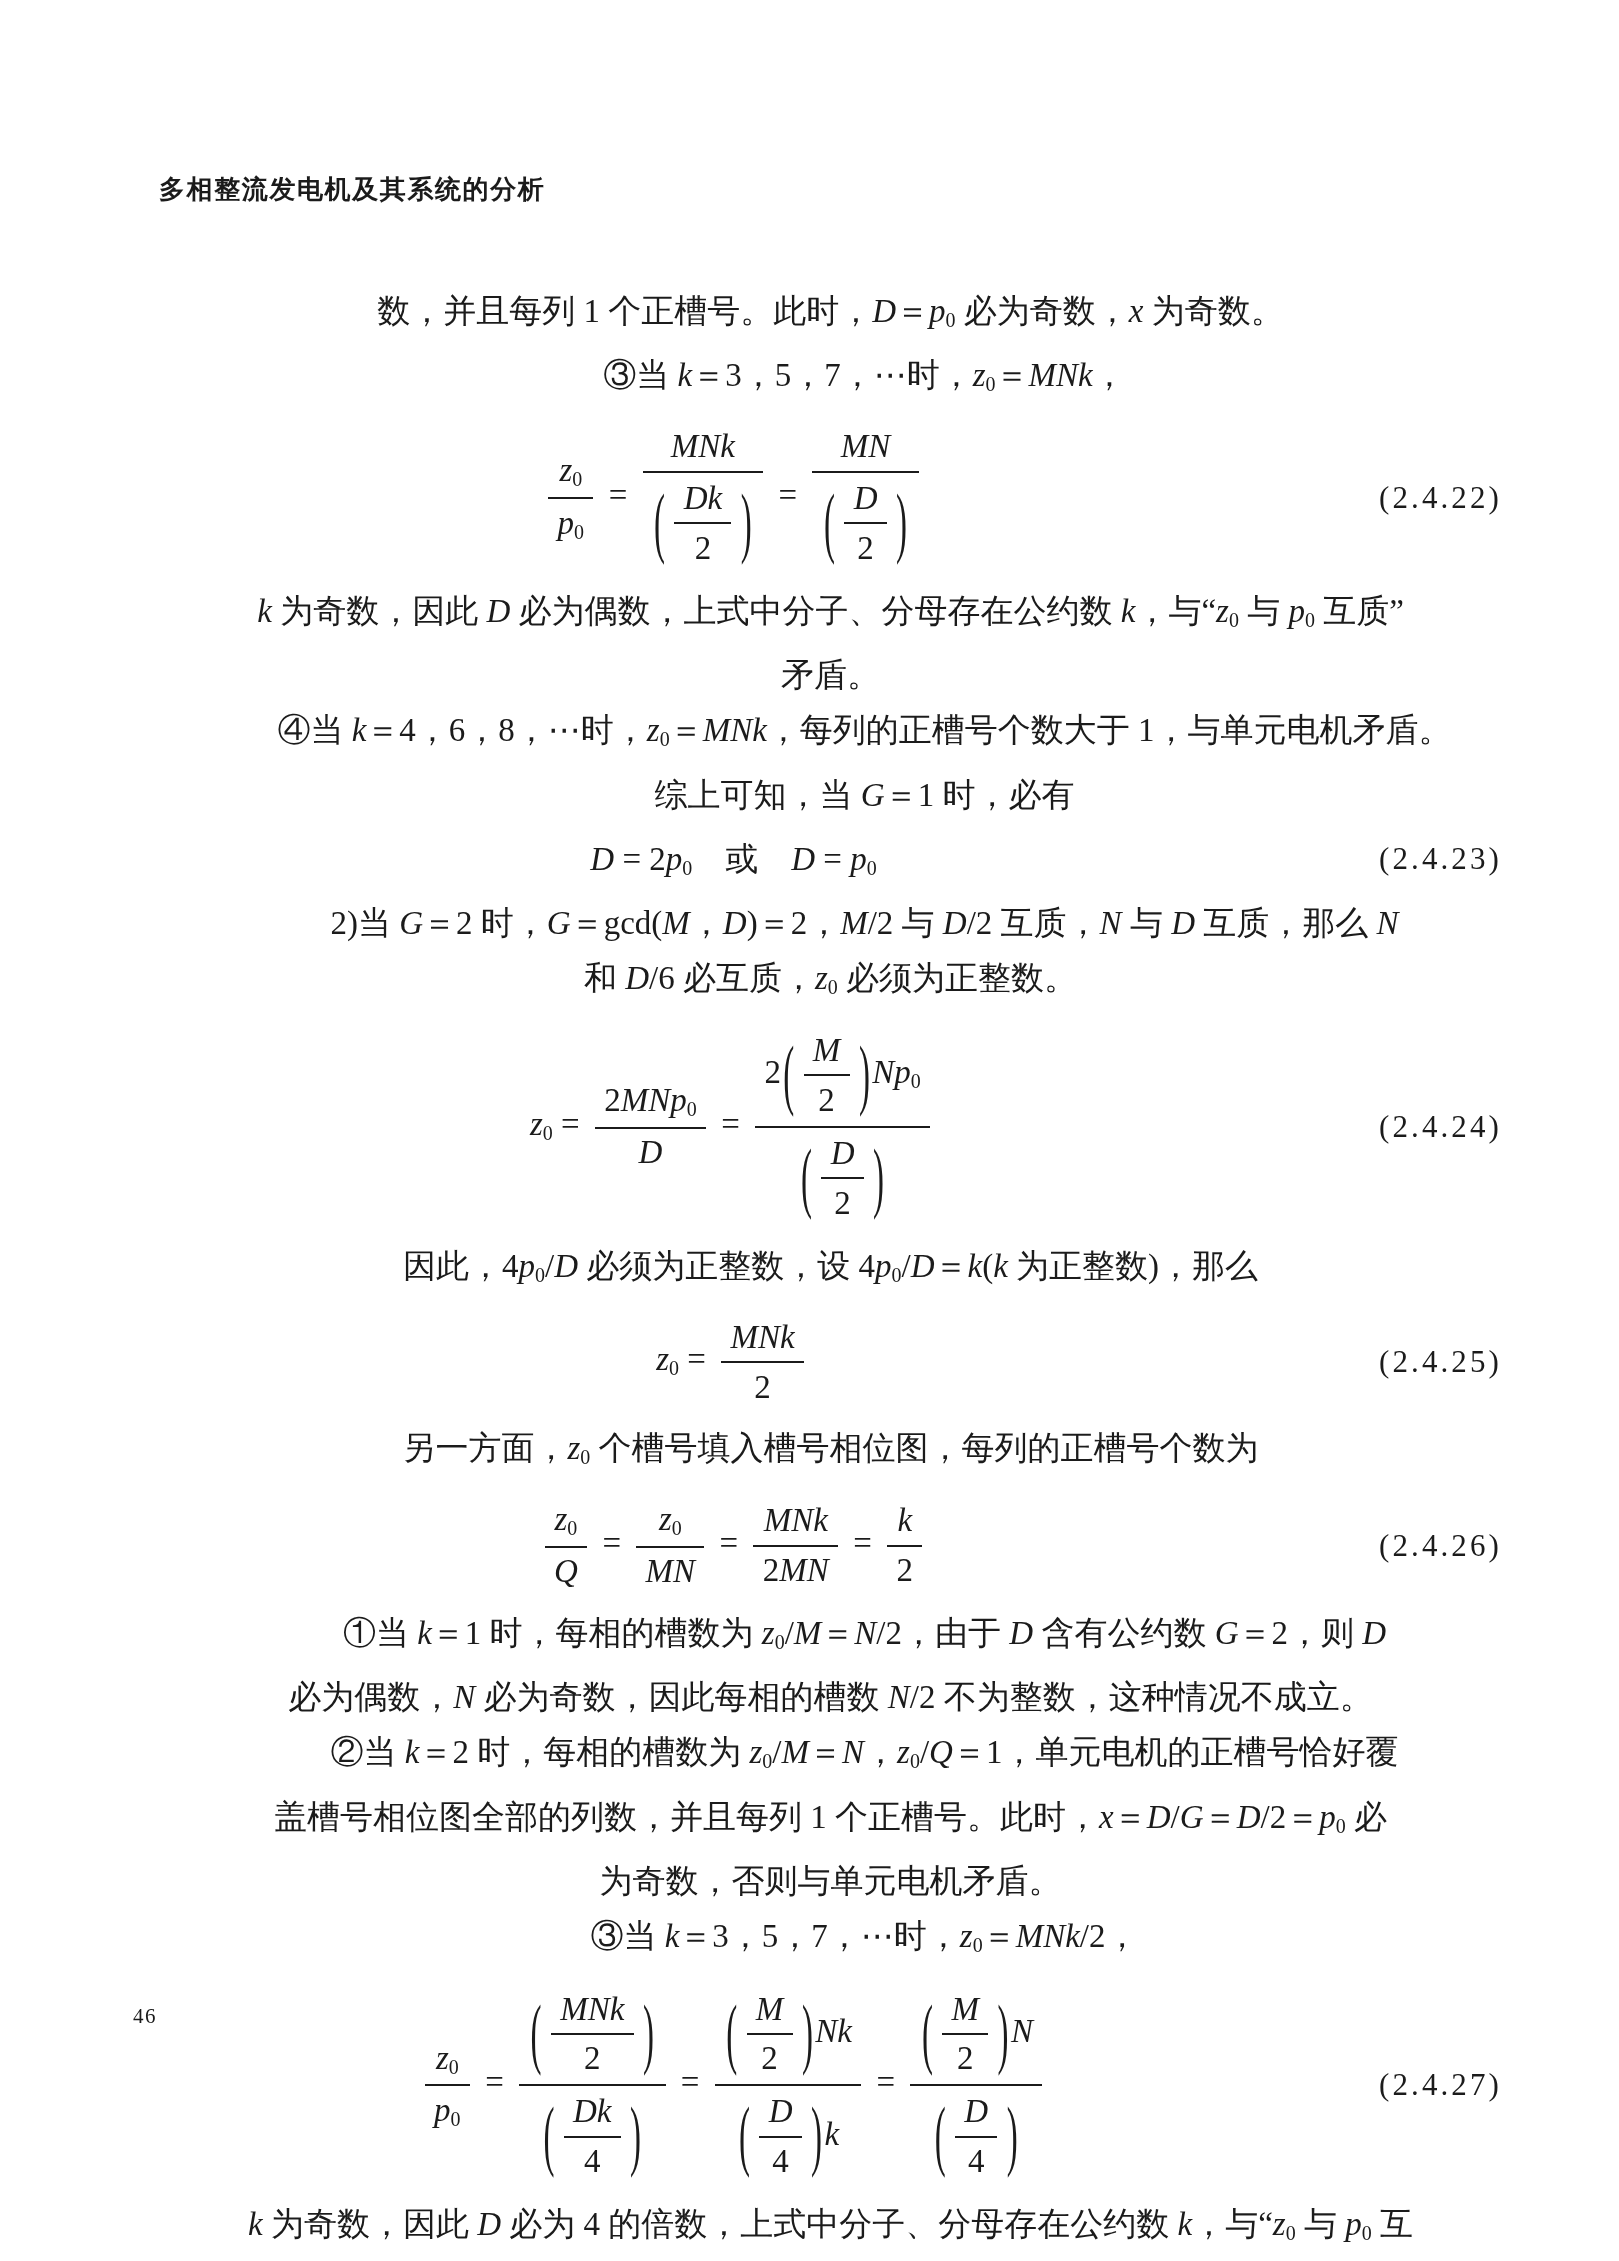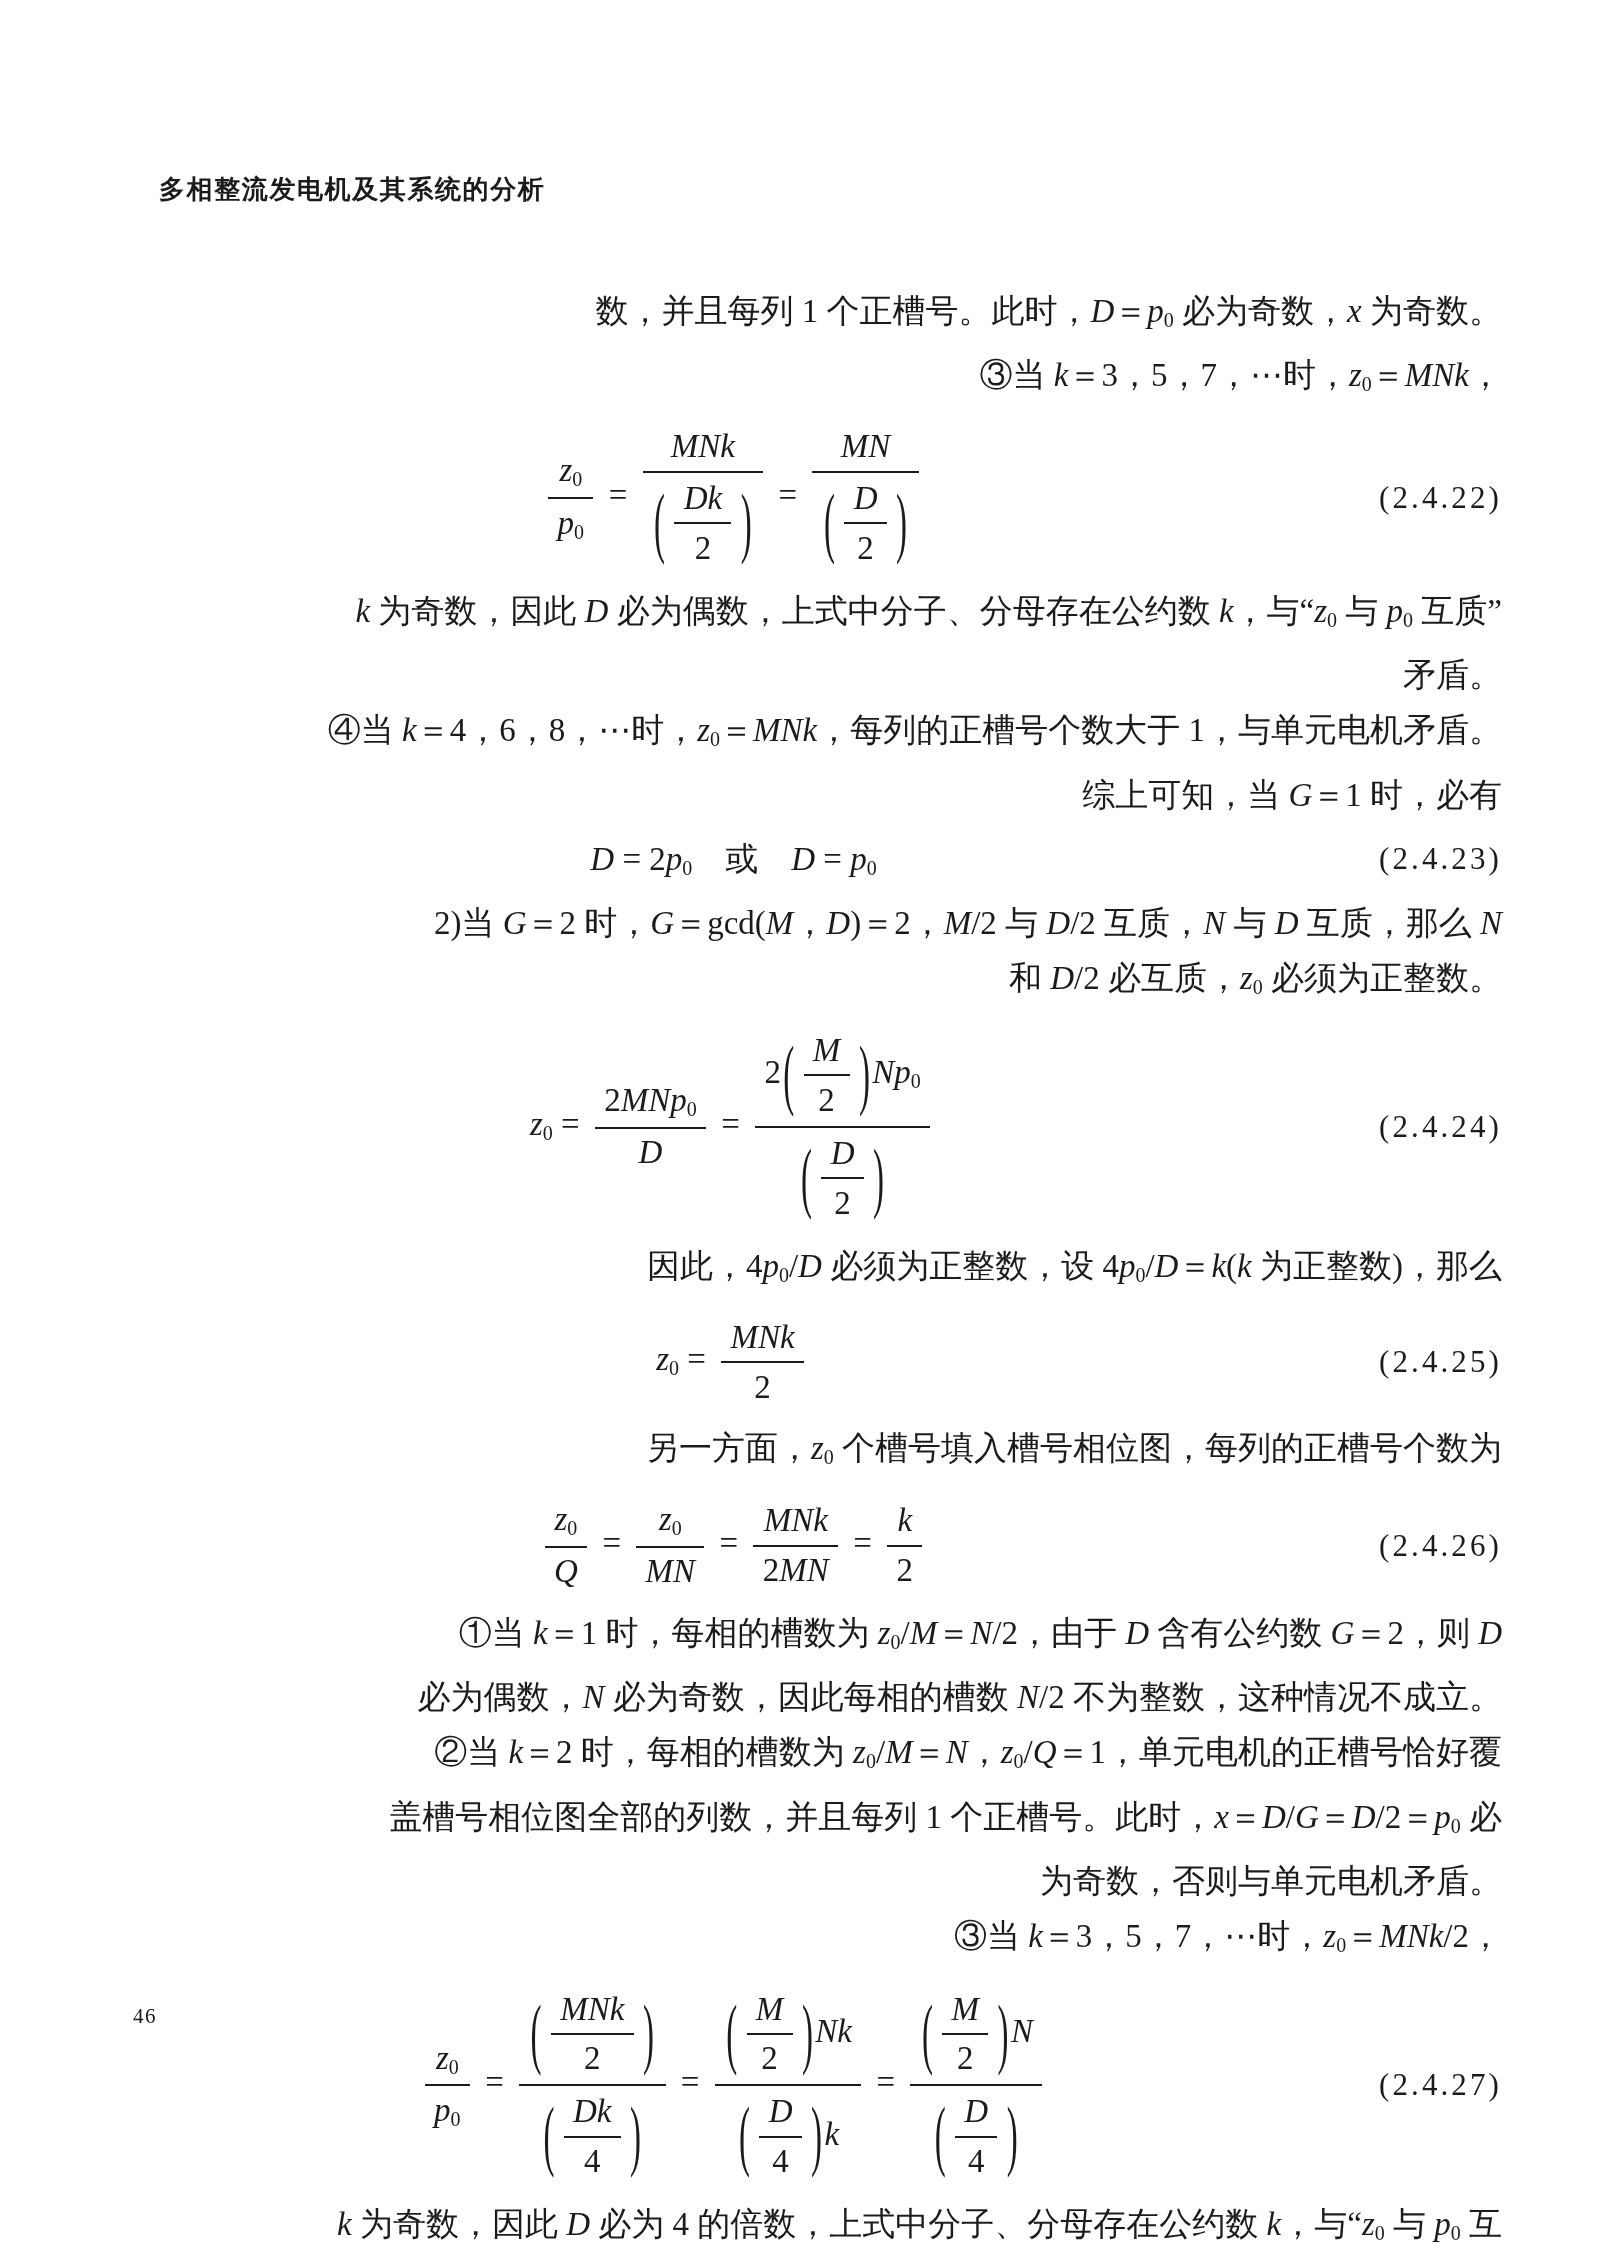--- a/index.html
+++ b/index.html
@@ -14,21 +14,21 @@
   .header {
     position:absolute; left:159px; top:172px;
     font-family:Liberation Mono, monospace;
     font-weight:700; font-size:26px; letter-spacing:1.6px;
     white-space:nowrap;
   }
   .content {
     position:absolute; left:159px; top:284px; width:1343px;
     font-size:33px;
   }
-  .tline { line-height:55px; text-align:right; }
+  .tline { line-height:55px; text-align:center; }
   .ind   { text-indent:68px;font-family:Liberation Serif, serif; }
   .rc { font-style:normal; }
   .ri { font-style:italic; }
   .rs { font-size:20px; vertical-align:-5.4px; font-style:normal; }
   
   .eq { position:relative; margin:14px 0; text-align:center; padding-right:194px; }
   .eq-inner { display:inline-block; white-space:nowrap; }
   .eq-num {
     position:absolute; right:0; top:50%; transform:translateY(-50%);
     font-size:31px; letter-spacing:3.1px; white-space:nowrap;
@@ -75,21 +75,21 @@
                   </span></span>
                 <span class="pglyph">)</span>
               </span></span>
           </span></span><span class="eq-num">(2.4.22)</span></div>
       <div class="tline"><span class="ri">k</span><span class="rc"> 为奇数，因此 </span><span class="ri">D</span><span class="rc"> 必为偶数，上式中分子、分母存在公约数 </span><span class="ri">k</span><span class="rc">，与“</span><span class="ri">z</span><span class="rs">0</span><span class="rc"> 与 </span><span class="ri">p</span><span class="rs">0</span><span class="rc"> 互质”</span></div>
       <div class="tline"><span class="rc">矛盾。</span></div>
       <div class="tline ind"><span class="rc">④当 </span><span class="ri">k</span><span class="rc">＝4，6，8，⋯时，</span><span class="ri">z</span><span class="rs">0</span><span class="rc">＝</span><span class="ri">MNk</span><span class="rc">，每列的正槽号个数大于 1，与单元电机矛盾。</span></div>
       <div class="tline ind"><span class="rc">综上可知，当 </span><span class="ri">G</span><span class="rc">＝1 时，必有</span></div>
       <div class="eq"><span class="eq-inner"><span class="ri">D</span><span class="rc"> = 2</span><span class="ri">p</span><span class="rs">0</span><span class="rc">　或　</span><span class="ri">D</span><span class="rc"> = </span><span class="ri">p</span><span class="rs">0</span></span><span class="eq-num">(2.4.23)</span></div>
       <div class="tline ind"><span class="rc">2)当 </span><span class="ri">G</span><span class="rc">＝2 时，</span><span class="ri">G</span><span class="rc">＝gcd(</span><span class="ri">M</span><span class="rc">，</span><span class="ri">D</span><span class="rc">)＝2，</span><span class="ri">M</span><span class="rc">/2 与 </span><span class="ri">D</span><span class="rc">/2 互质，</span><span class="ri">N</span><span class="rc"> 与 </span><span class="ri">D</span><span class="rc"> 互质，那么 </span><span class="ri">N</span></div>
-      <div class="tline"><span class="rc">和 </span><span class="ri">D</span><span class="rc">/2 必互质，</span><span class="ri">z</span><span class="rs">0</span><span class="rc"> 必须为正整数。</span></div>
+      <div class="tline"><span class="rc">和 </span><span class="ri">D</span><span class="rc">/6 必互质，</span><span class="ri">z</span><span class="rs">0</span><span class="rc"> 必须为正整数。</span></div>
       <div class="eq"><span class="eq-inner"><span class="ri">z</span><span class="rs">0</span><span class="rc"> = </span><span class="frac">
             <span class="fnum"><span class="rc">2</span><span class="ri">MNp</span><span class="rs">0</span></span>
             <span class="fden"><span class="ri">D</span></span>
           </span><span class="rc"> = </span><span class="frac">
             <span class="fnum"><span class="rc">2</span><span class="pgroup">
                 <span class="pglyph">(</span>
                 <span class="pinner"><span class="frac">
                     <span class="fnum"><span class="ri">M</span></span>
                     <span class="fden"><span class="rc">2</span></span>
                   </span></span>

